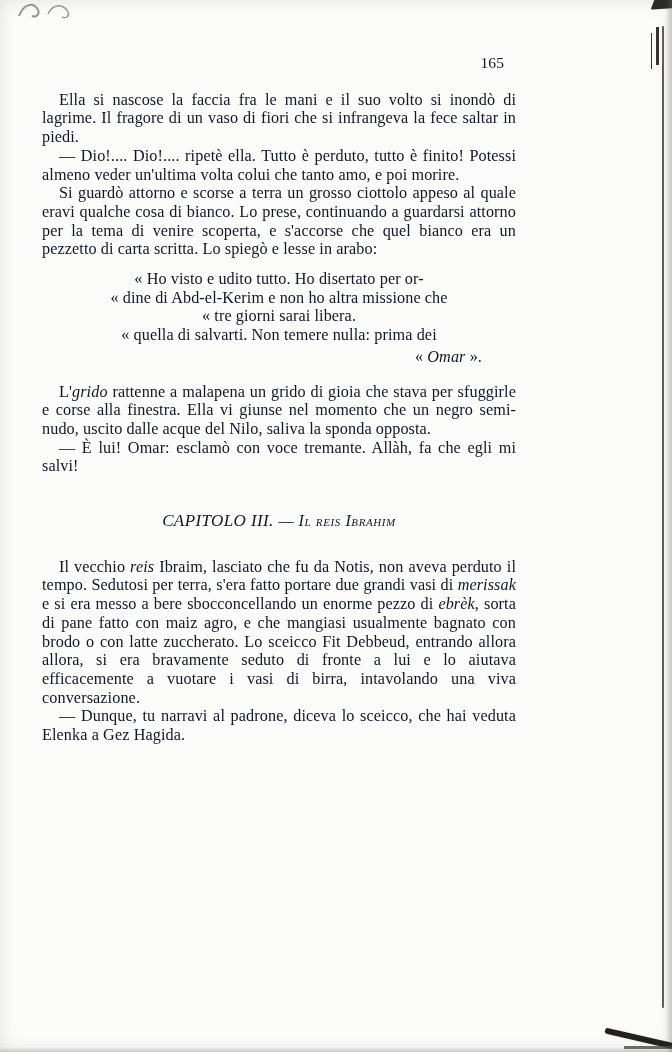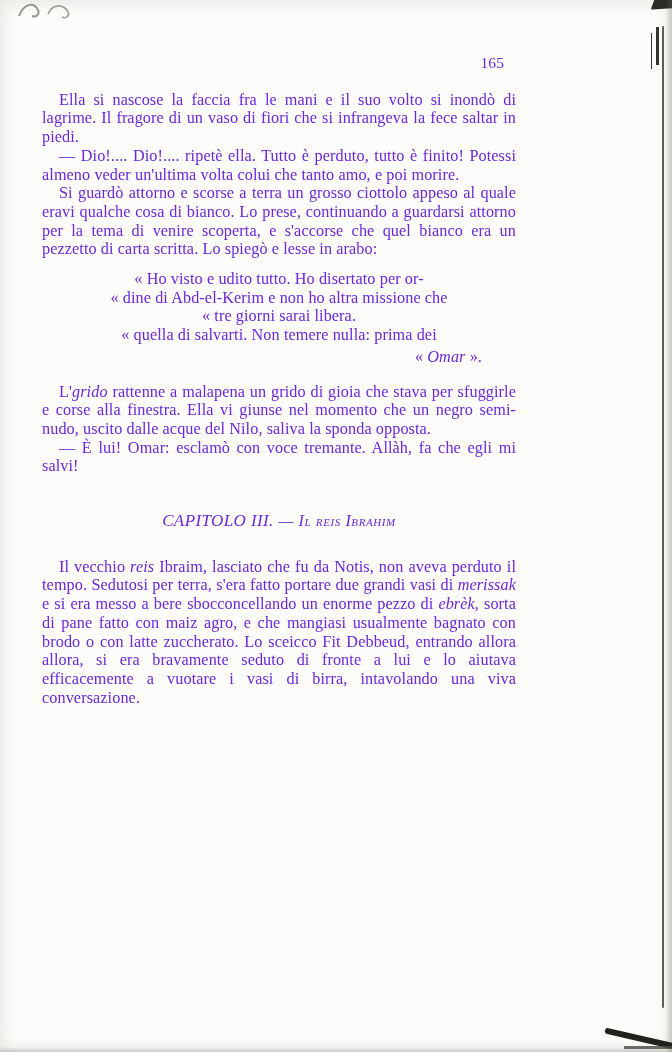--- a/index.html
+++ b/index.html
@@ -8,21 +8,21 @@
     background: #e9e9e6;
   }
   .scan-page {
     position: relative;
     width: 672px;
     height: 1052px;
     margin: 0 auto;
     background: #fcfcfa;
     overflow: hidden;
     box-shadow: inset 0 0 18px rgba(90,90,85,0.18);
-    color: #6d28d9;
+    color: #0f172a;
   }
   .text-block {
     position: absolute;
     left: 42px;
     top: 54px;
     width: 474px;
     font-size: 16.2px;
     line-height: 18.7px;
     letter-spacing: 0.1px;
     text-align: justify;
@@ -118,15 +118,16 @@
         <span class="quote-line">« Ho visto e udito tutto. Ho disertato per or-</span>
         <span class="quote-line">« dine di Abd-el-Kerim e non ho altra missione che</span>
         <span class="quote-line">« tre giorni sarai libera.</span>
         <span class="quote-line">« quella di salvarti. Non temere nulla: prima dei</span>
       </p>
       <p class="signature"><span>« </span><span class="italic">Omar</span><span> ».</span></p>
       <p class="paragraph"><span>L'</span><span class="italic">grido</span><span> rattenne a malapena un grido di gioia che stava per sfuggirle e corse alla finestra. Ella vi giunse nel momento che un negro semi-nudo, uscito dalle acque del Nilo, saliva la sponda opposta.</span></p>
       <p class="paragraph"><span>— È lui! Omar: esclamò con voce tremante. Allàh, fa che egli mi salvi!</span></p>
       <h2 class="heading"><span>CAPITOLO III. — </span><span class="smallcaps">Il reis Ibrahim</span></h2>
       <p class="paragraph"><span>Il vecchio </span><span class="italic">reis</span><span> Ibraim, lasciato che fu da Notis, non aveva perduto il tempo. Sedutosi per terra, s'era fatto portare due grandi vasi di </span><span class="italic">merissak</span><span> e si era messo a bere sbocconcellando un enorme pezzo di </span><span class="italic">ebrèk</span><span>, sorta di pane fatto con maiz agro, e che mangiasi usualmente bagnato con brodo o con latte zuccherato. Lo sceicco Fit Debbeud, entrando allora allora, si era bravamente seduto di fronte a lui e lo aiutava efficacemente a vuotare i vasi di birra, intavolando una viva conversazione.</span></p>
+      <p class="paragraph"><span>— Dunque, tu narravi al padrone, diceva lo sceicco, che hai veduta Elenka a Gez Hagida.</span></p>
     </div>
 
 </div>
 
 </body></html>

